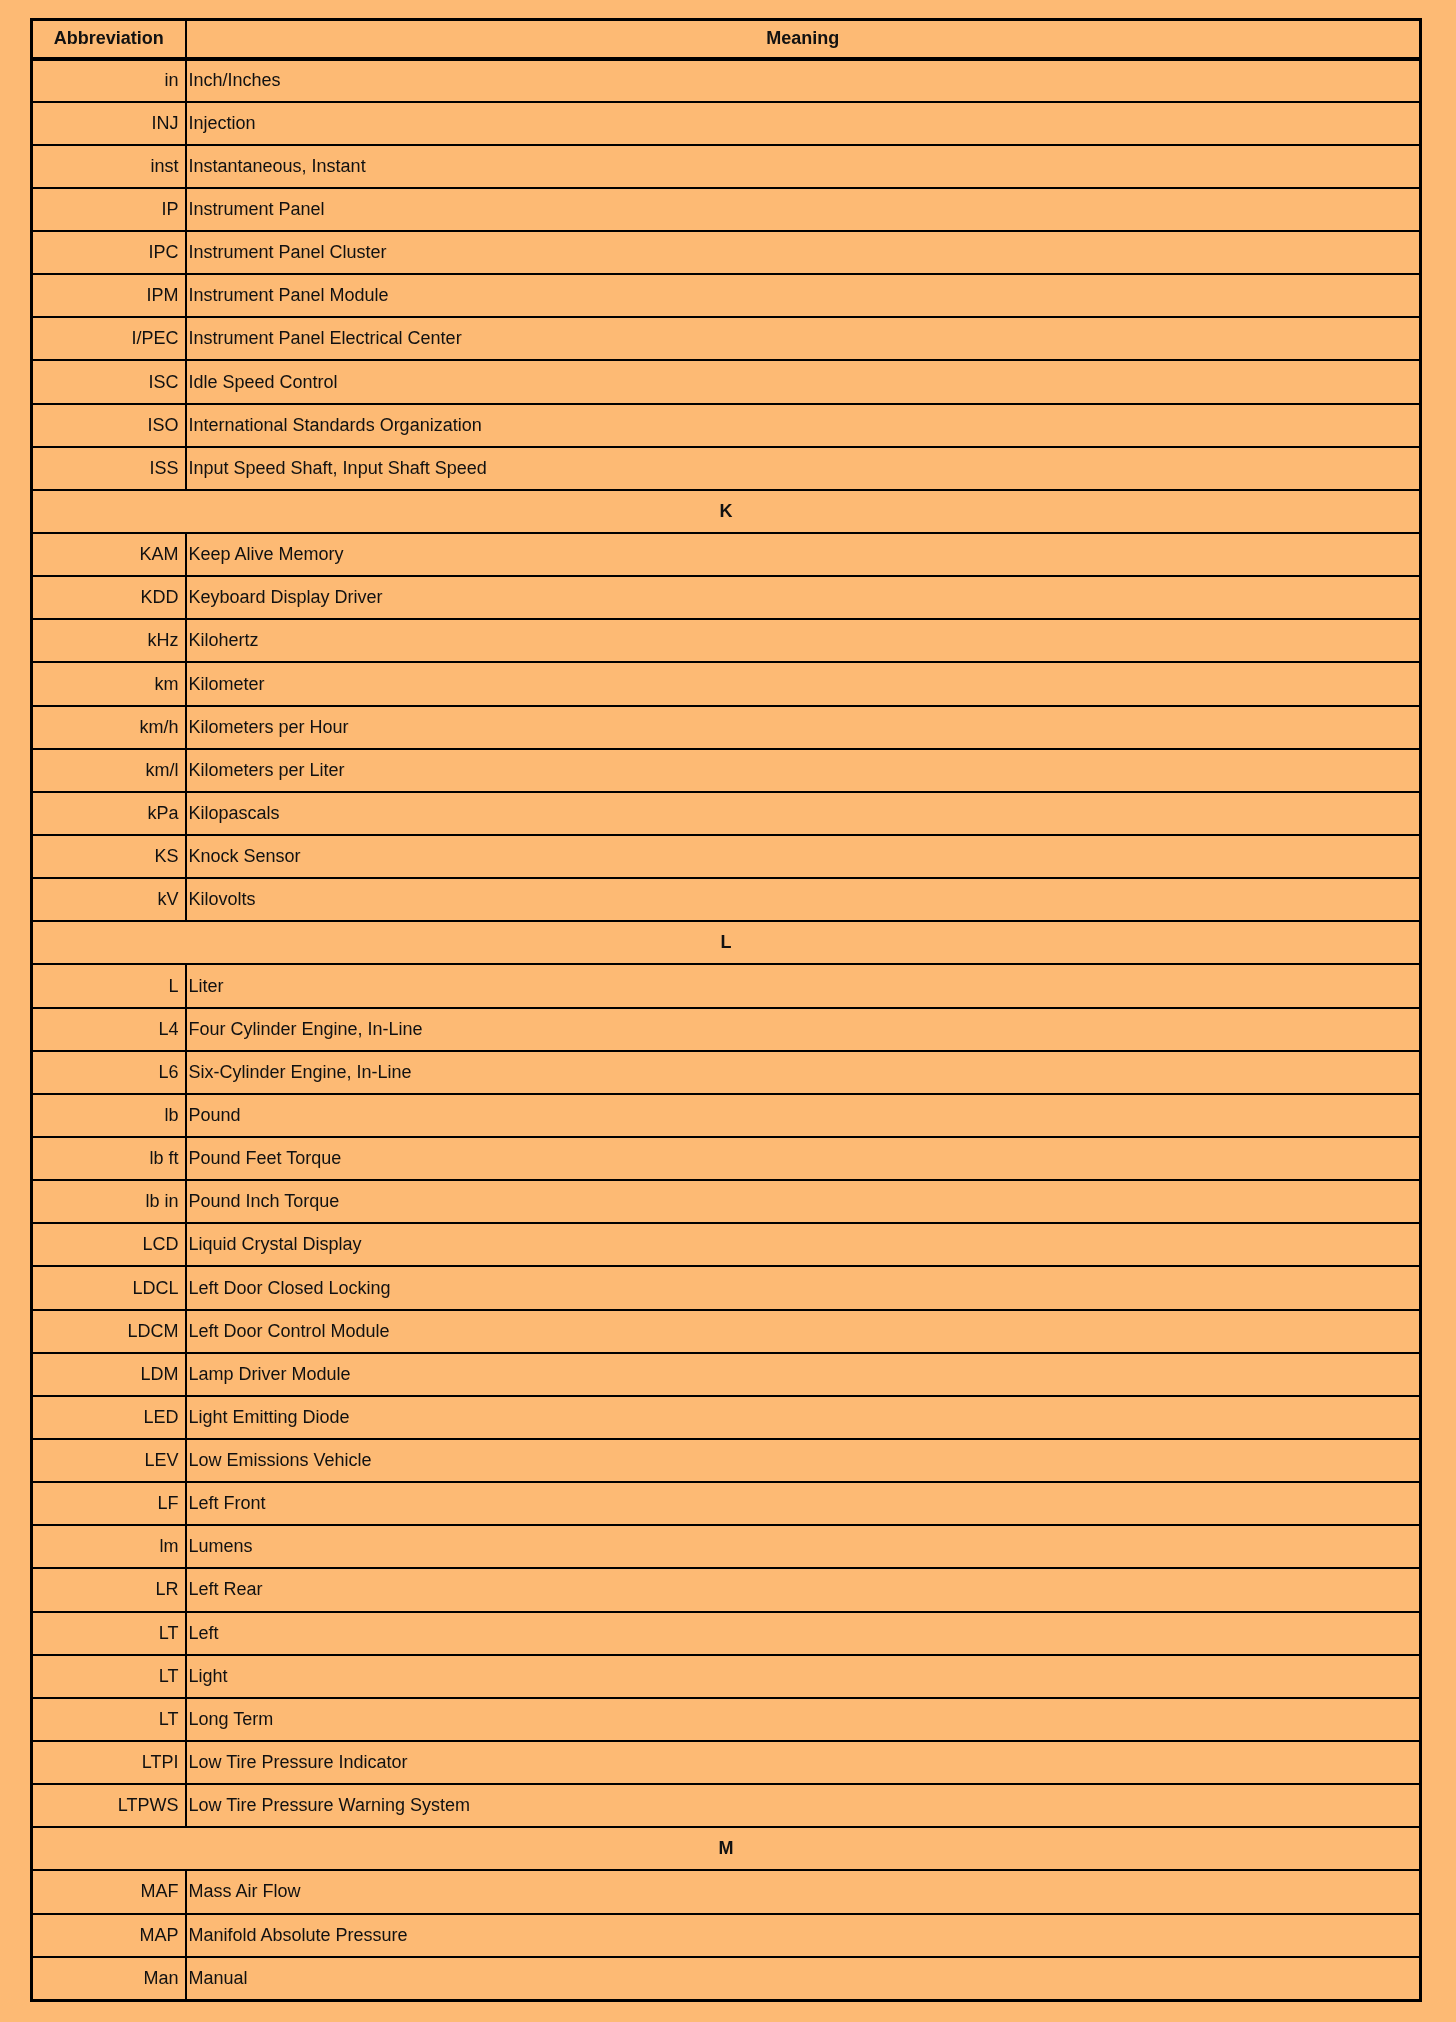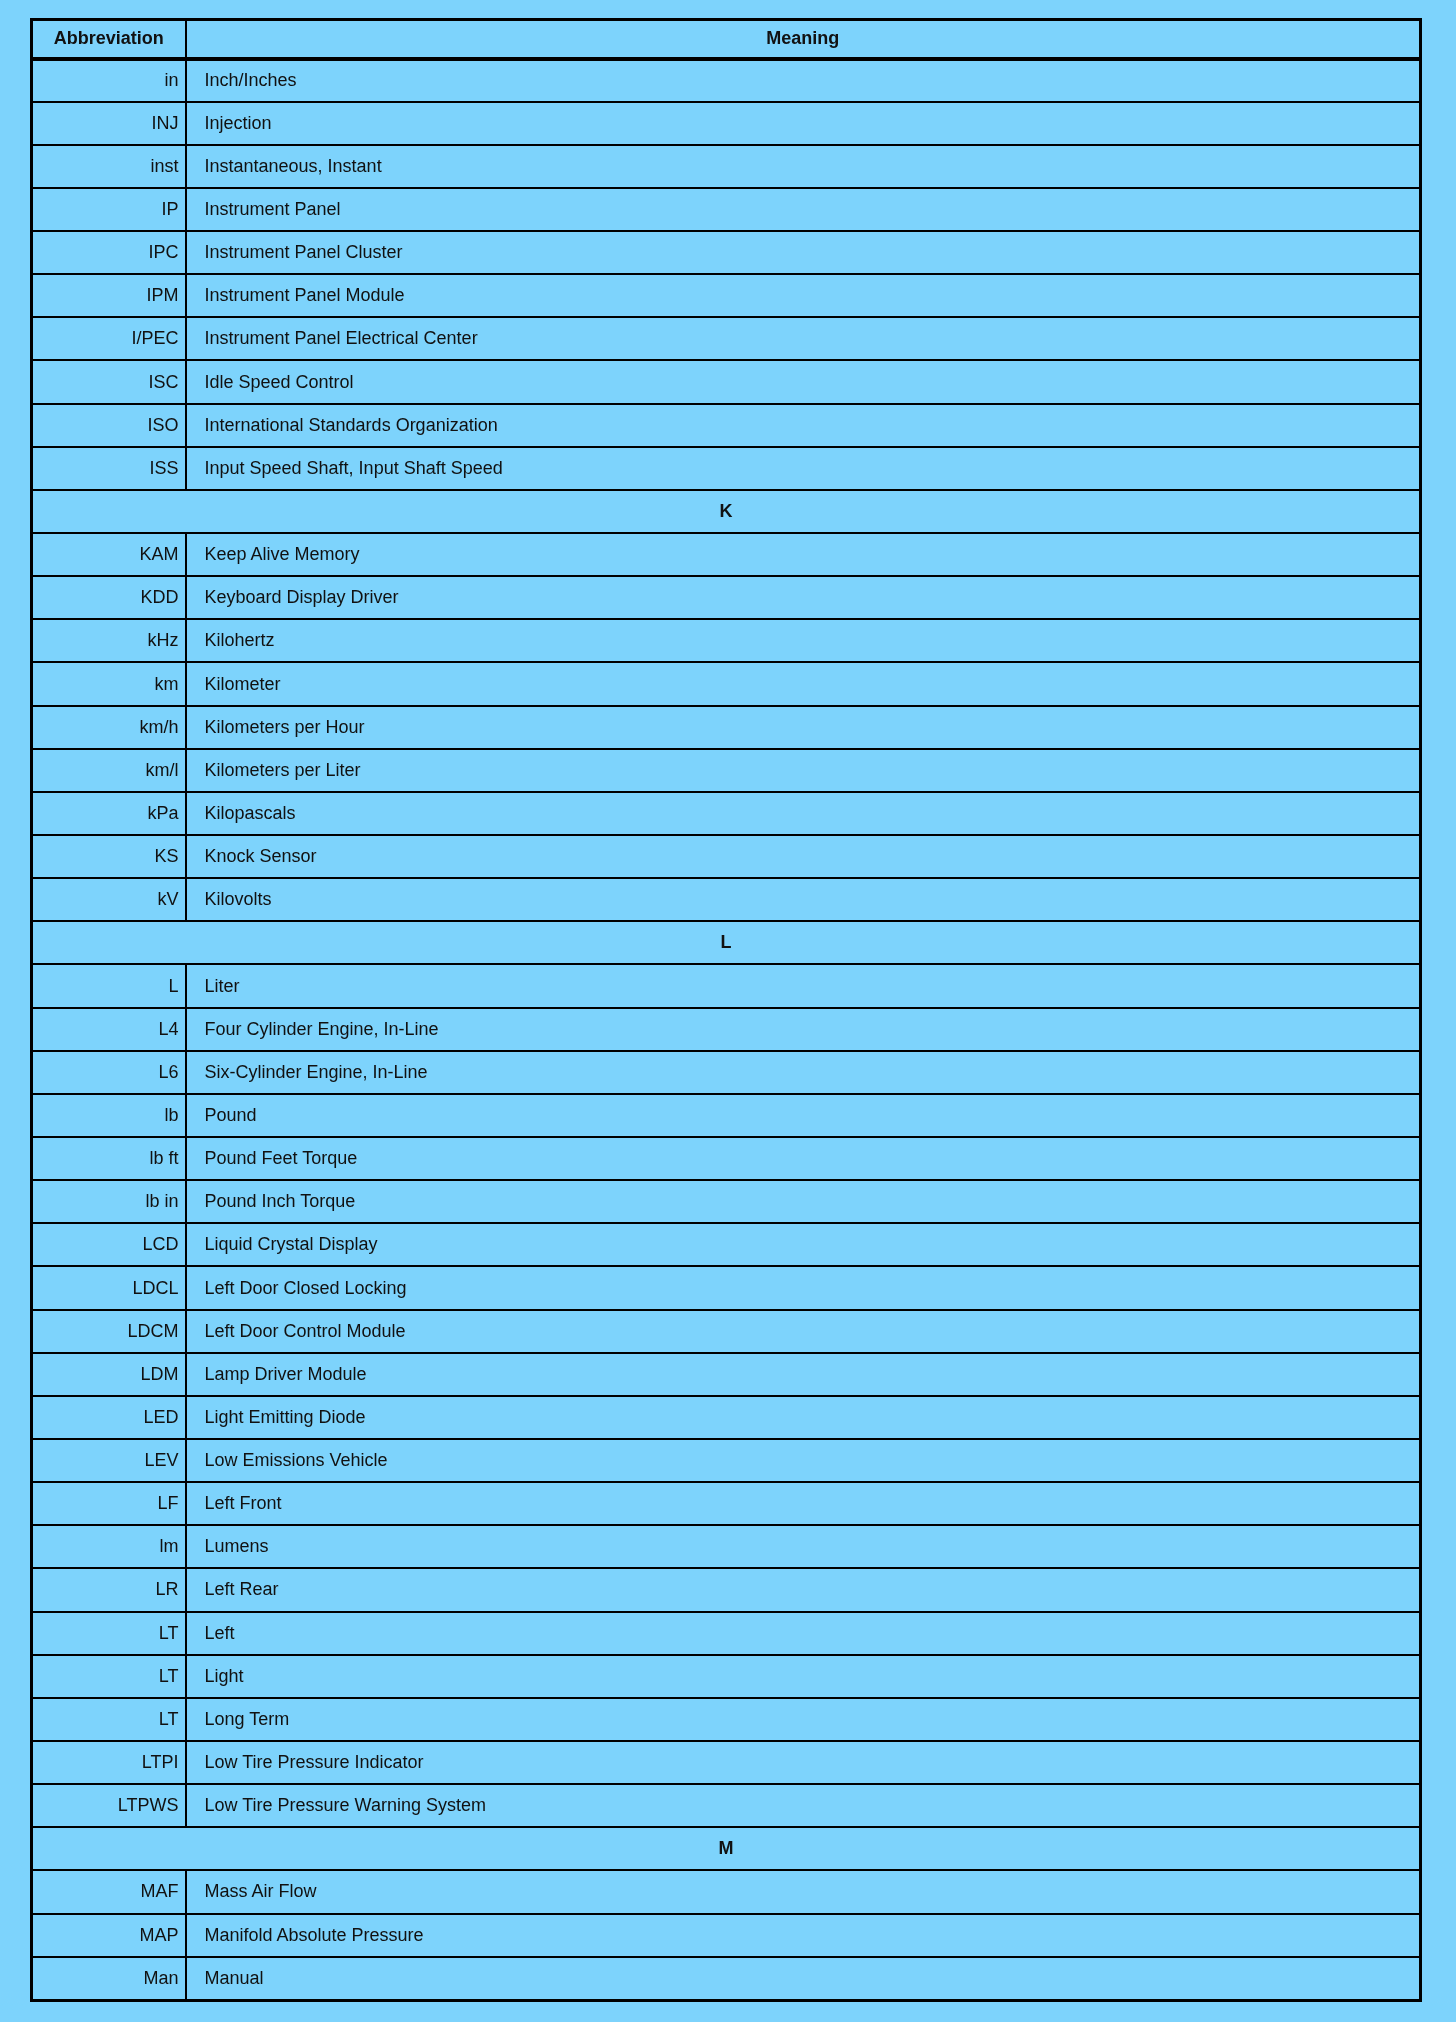--- a/index.html
+++ b/index.html
@@ -5,21 +5,21 @@
   * { box-sizing: border-box; }
   html, body {
     margin: 0;
     padding: 0;
     background: #ffffff;
     font-family: "Liberation Sans", sans-serif;
   }
   .page {
     width: 1456px;
     height: 2022px;
-    background: #7dd3fc;
+    background: #fdba74;
     padding: 18px 34px 20px 30px;
   }
   table.abbr-table {
     width: 100%;
     height: 100%;
     border-collapse: collapse;
     table-layout: fixed;
     border: 3px solid #000000;
   }
   .abbr-table th,
@@ -35,21 +35,21 @@
   .abbr-table thead th {
     font-weight: bold;
     text-align: center;
     border-bottom: 4px solid #000000;
   }
   .abbr-table td.abbr {
     text-align: right;
   }
   .abbr-table td.meaning {
     text-align: left;
-    padding-left: 18px;
+    padding-left: 2px;
   }
   .abbr-table td.section {
     text-align: center;
     font-weight: bold;
   }
 </style>
 </head>
 <body>
 
 <div class="page">

